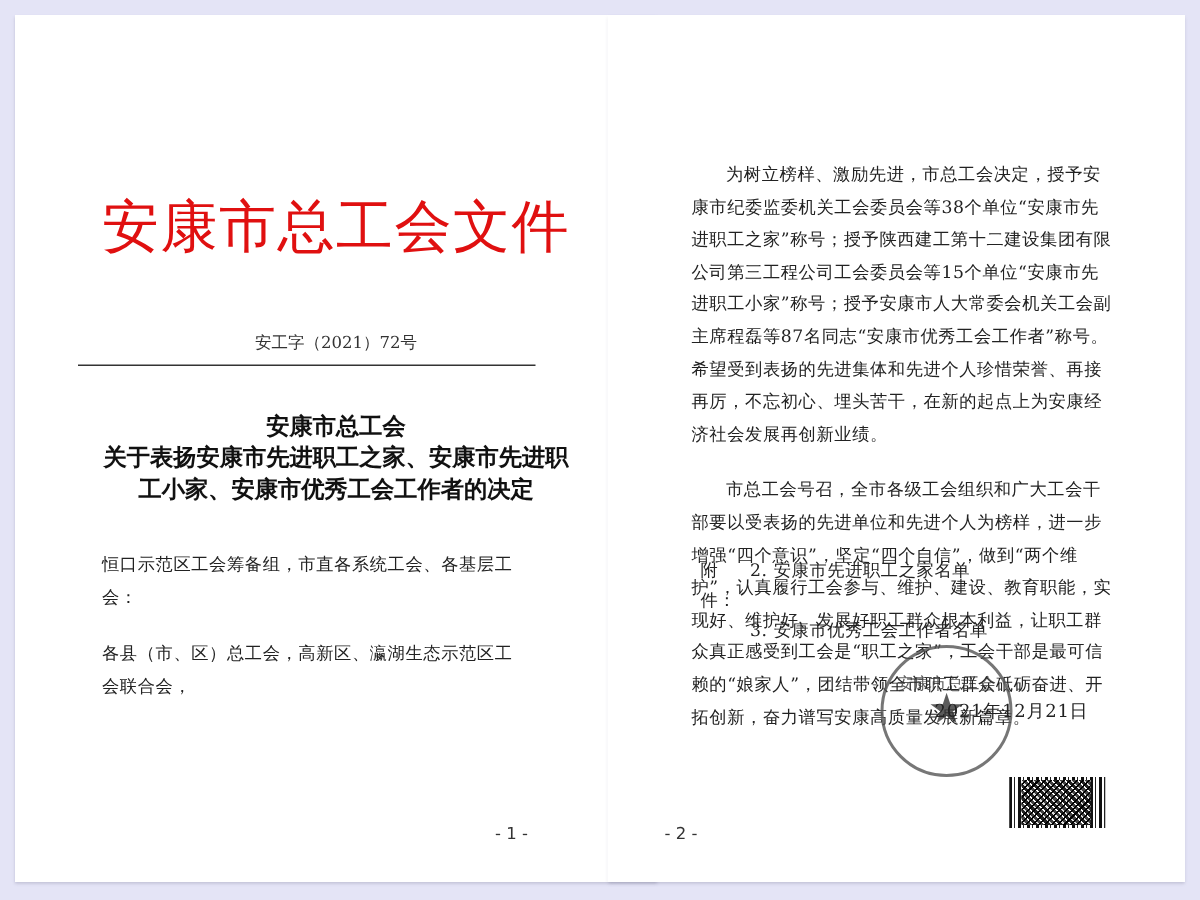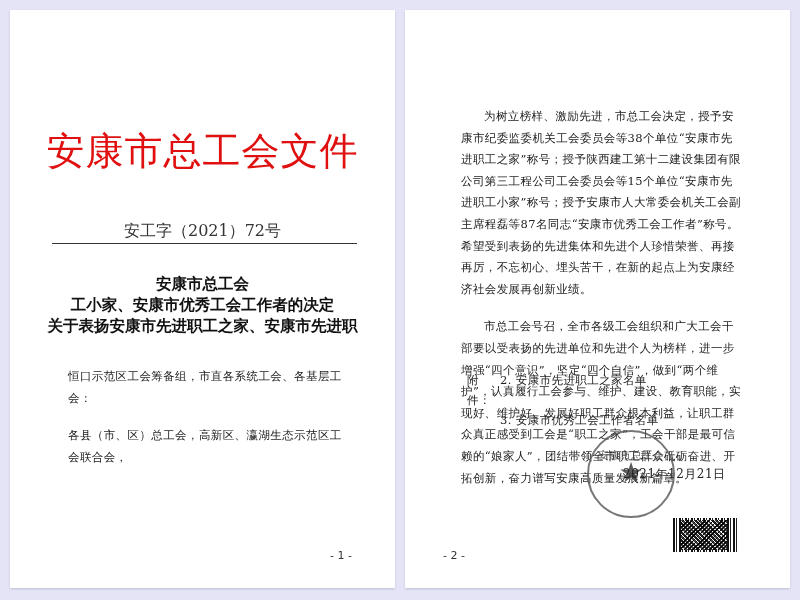--- a/index.html
+++ b/index.html
@@ -18,42 +18,42 @@
     .page {
       position: absolute;
       top: 10px;
       width: 385px;
       height: 578px;
       background: #ffffff;
       box-shadow: 0 1px 2px rgba(120,120,150,0.35);
       font-family: "DejaVu Serif", "Liberation Serif", serif;
       color: #222;
     }
-    .page-left { left: 10px; }
+    .page-left { left: 10px; padding-left: 43px; }
     .page-right { left: 405px; }
 
     .red-header {
       position: absolute;
       top: 118px;
       left: 0;
       width: 100%;
       text-align: center;
       color: #e01010;
       font-family: "DejaVu Sans", "Liberation Sans", sans-serif;
       font-size: 38px;
       letter-spacing: 1px;
       line-height: 46px;
     }
     .doc-number {
       position: absolute;
       top: 211px;
       left: 0;
       width: 100%;
       text-align: center;
-      font-size: 16px;
+      font-size: 11px;
       color: #333;
     }
     .red-rule {
       position: absolute;
       top: 233px;
       left: 42px;
       width: 305px;
       height: 0;
       border-top: 1.5px solid #333;
     }
@@ -167,22 +167,22 @@
 <body>
 
 <div class="viewer">
 
   <div class="page page-left">
     <div class="red-header">安康市总工会文件</div>
     <div class="doc-number">安工字（2021）72号</div>
     <div class="red-rule"></div>
     <div class="title-block">
       <div>安康市总工会</div>
+      <div>关于表扬安康市先进职工之家、安康市先进职</div>
       <div>工小家、安康市优秀工会工作者的决定</div>
-      <div>关于表扬安康市先进职工之家、安康市先进职</div>
     </div>
     <div class="body-text left-body">
       <p>恒口示范区工会筹备组，市直各系统工会、各基层工会：</p>
       <p>各县（市、区）总工会，高新区、瀛湖生态示范区工会联合会，</p>
     </div>
     <div class="page-num">- 1 -</div>
   </div>
 
   <div class="page page-right">
     <div class="body-text right-body">

